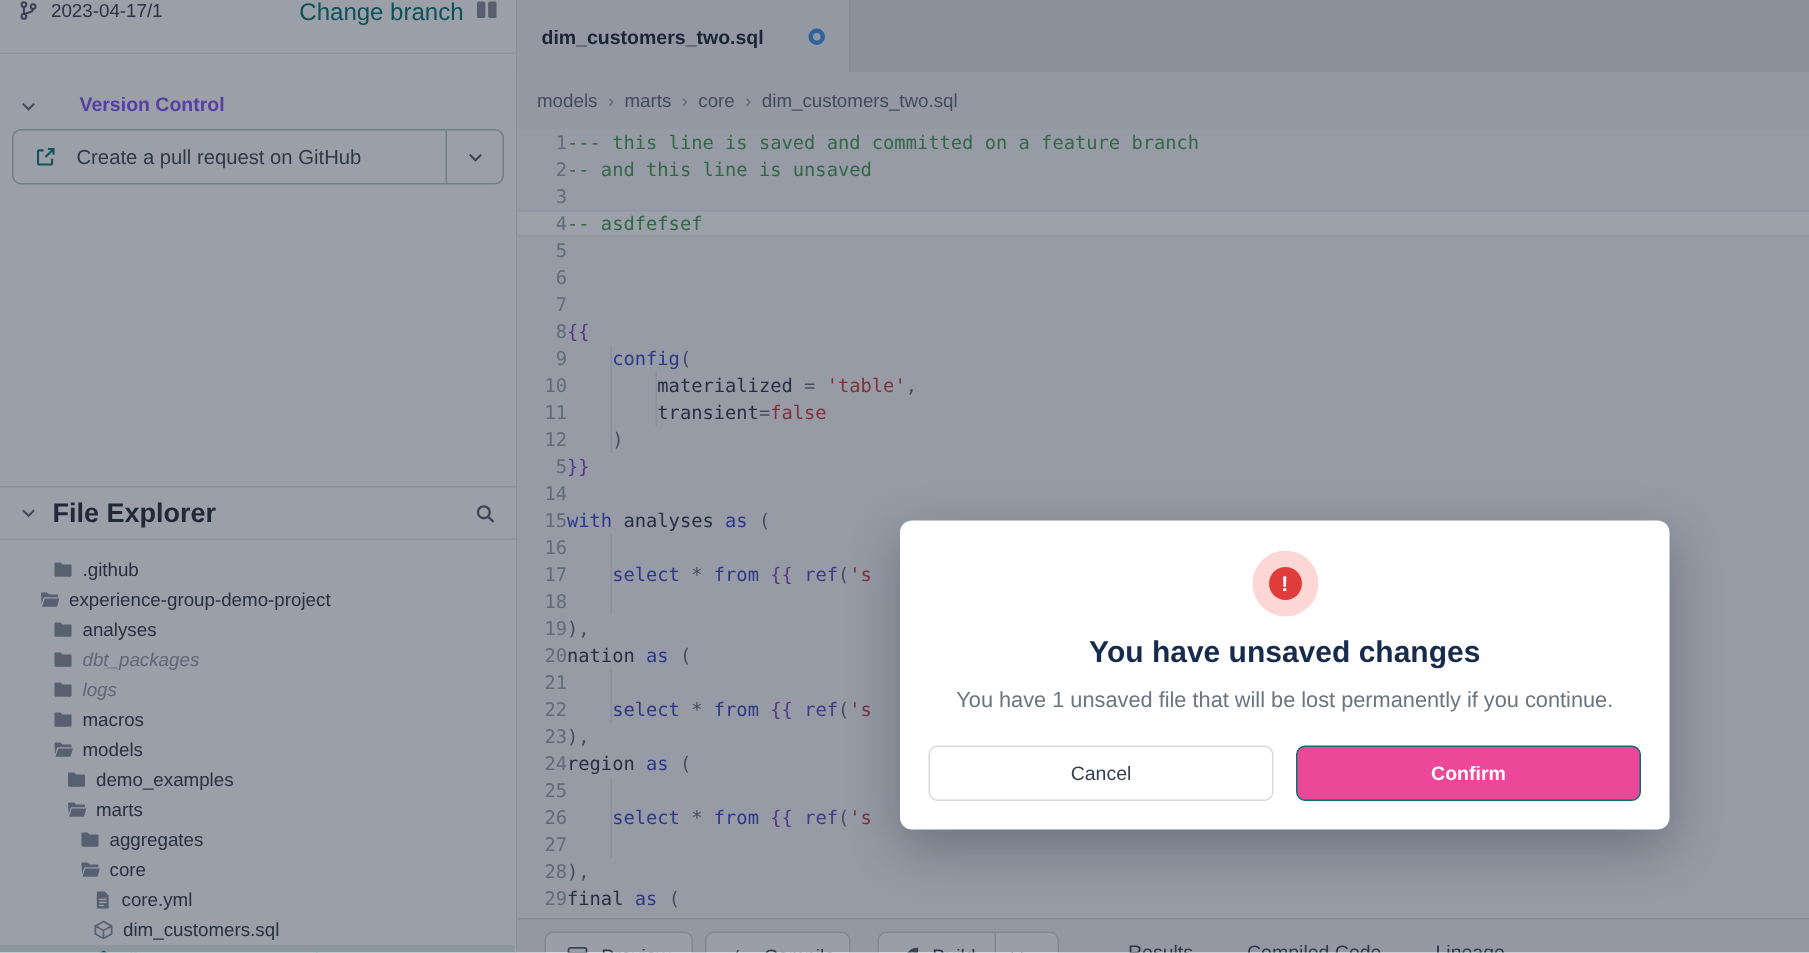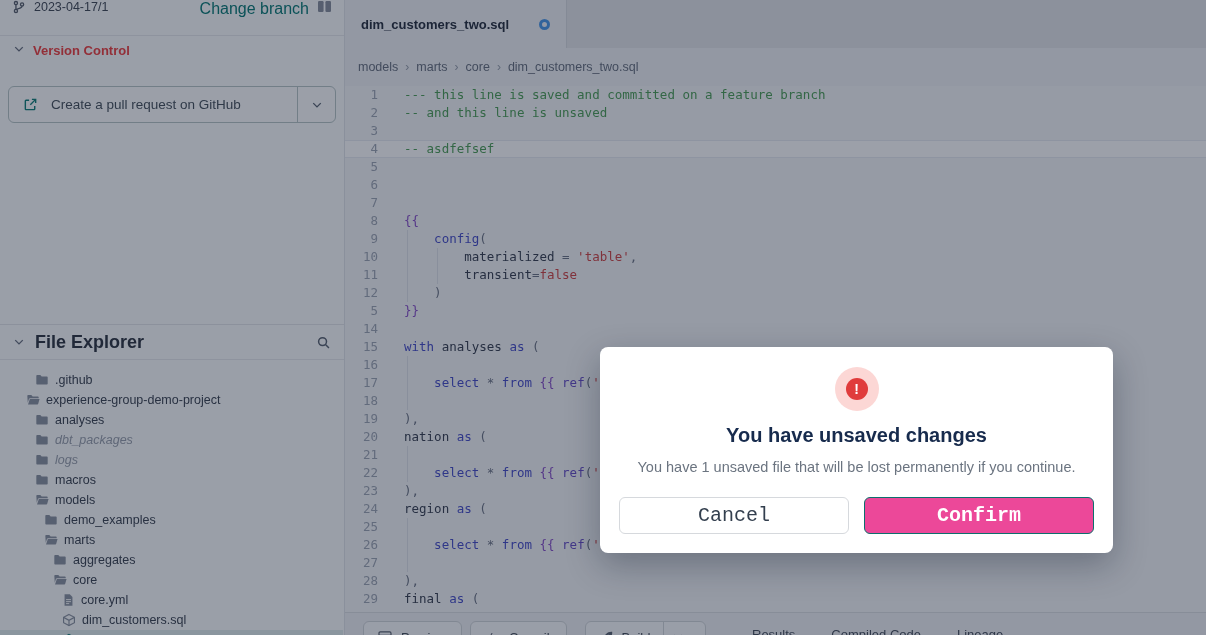--- a/index.html
+++ b/index.html
@@ -8,21 +8,21 @@
   .icon svg { display:block; }
 
   
   #sidebar { position:absolute; left:0; top:0; width:345px; height:635px; background:#fcfdfd; border-right:1px solid #e2e5e9; }
   .branch-row { height:36px; border-bottom:1px solid #e8eaed; display:flex; align-items:flex-start; padding:0 12px; gap:8px; }
   .branch-row .branch-name { font-size:12.5px; color:#454d59; }
   .branch-row .spacer { flex:1; }
   .change-branch { font-size:16px; color:#0e7d78; cursor:pointer; }
   .branch-icon { color:#5a626e; }
   .docs-icon { color:#8a919e; }
-  .section-header { display:flex; align-items:flex-start; gap:8px; padding:0 13px; height:34px; font-size:13px; font-weight:700; color:#ef4444; }
+  .section-header { display:flex; align-items:flex-end; gap:28px; padding:0 13px; height:34px; font-size:13px; font-weight:700; color:#8b5cf6; }
   .vc-header { margin-top:7px; }
   .chev { color:#6a7280; }
   .pr-button { margin:9px 8px 0 8px; height:37px; border:1px solid #b9c6c6; border-radius:6px; background:#fdfefe; display:flex; align-items:stretch; overflow:hidden; }
   .pr-main { flex:1; display:flex; align-items:center; gap:13px; padding:0 14px; font-size:13.5px; color:#4a545e; cursor:pointer; }
   .pr-main .icon { color:#15807a; }
   .pr-chev { width:38px; border-left:1px solid #b9c6c6; display:flex; align-items:center; justify-content:center; color:#5d6673; cursor:pointer; }
   .fe-header { position:absolute; top:324px; left:0; right:0; height:36px; border-top:1px solid #e4e7ea; border-bottom:1px solid #e8eaed; display:flex; align-items:center; gap:10px; padding:0 13px; font-size:18px; font-weight:700; color:#333a45; }
   .fe-header .spacer { flex:1; }
   .search-btn { color:#5d6673; cursor:pointer; }
   #file-tree { position:absolute; top:360px; bottom:0; left:0; right:1px; overflow:hidden; padding-top:10px; }
@@ -38,21 +38,21 @@
   .tab { position:absolute; left:0; top:0; width:222px; height:48px; background:#f0f2f5; border-right:1px solid #d8dbdf; display:flex; align-items:center; padding:0 16px; cursor:pointer; }
   .tab-title { font-size:13px; font-weight:700; color:#2b3342; }
   .unsaved-dot { margin-left:auto; width:11px; height:11px; border:3px solid #4e9ae8; border-radius:50%; background:#eef3fa; }
   .breadcrumb-row { position:absolute; left:0; top:48px; right:0; height:38px; background:#f0f2f5; display:flex; align-items:center; padding:0 13px; font-size:12.5px; color:#6a7280; }
   .crumb { cursor:pointer; }
   .crumb-sep { margin:0 7px; color:#9aa1ad; font-size:12px; }
   #editor { position:absolute; left:0; top:86px; right:0; height:526px; background:#f6f7f9; overflow:hidden; font-family:"DejaVu Sans Mono", monospace; font-size:12.5px; }
   .code-line { position:relative; height:18px; line-height:18px; white-space:pre; display:flex; }
   .code-line.hl { background:#ffffff; box-shadow:0 1px 0 #e8ecf2 inset, 0 -1px 0 #e8ecf2 inset; }
   .ln { display:inline-block; width:33px; text-align:right; color:#9fa7b4; flex:0 0 auto; user-select:none; }
-  .code-text { margin-left:26px; }
+  .code-text { }
   .guide { position:absolute; top:0; bottom:0; width:1px; background:#dfe3e9; }
   .tk-c { color:#51a05a; } .tk-k { color:#4a51c9; } .tk-s { color:#d04949; }
   .tk-a { color:#d04949; } .tk-j { color:#8a53c9; } .tk-o { color:#6f7787; }
   .tk-p { color:#3c4454; } .tk-r { color:#6b53c9; }
 
   
   .bottom-bar { position:absolute; left:0; top:612px; right:0; height:40px; background:#f0f2f5; border-top:1px solid #dcdfe3; }
   .bb-btn { position:absolute; top:8px; height:32px; background:#fbfcfd; border:1px solid #d3d7db; border-radius:6px; display:flex; align-items:center; justify-content:center; gap:9px; font-size:13px; color:#49525e; cursor:pointer; }
   .bb-btn .icon { color:#5d6673; }
   .bb-code-glyph { font-family:"DejaVu Sans Mono", monospace; font-size:11px; color:#5d6673; }
@@ -61,21 +61,21 @@
   .bb-tab { padding:6px 2px; cursor:pointer; }
 
   
   #overlay { position:absolute; inset:0; background:rgba(8,18,40,0.40); z-index:50; }
   #modal { position:absolute; left:600px; top:347px; width:513px; height:206px; background:#ffffff; border-radius:8px; z-index:60; box-shadow:0 12px 34px rgba(10,20,40,0.30); text-align:center; }
   .alert-outer { position:absolute; left:50%; top:20px; transform:translateX(-50%); width:44px; height:44px; border-radius:50%; background:#fcd7d5; display:flex; align-items:center; justify-content:center; }
   .alert-inner { width:22px; height:22px; border-radius:50%; background:#e03c3c; color:#fff; font-size:14px; font-weight:700; line-height:22px; }
   .modal-title { position:absolute; top:77px; left:0; right:0; font-size:20px; font-weight:700; color:#172b4d; }
   .modal-body { position:absolute; top:112px; left:0; right:0; font-size:14.5px; color:#6b7480; }
   .modal-buttons { position:absolute; left:19px; right:19px; bottom:19px; display:flex; gap:15px; }
-  .modal-btn { flex:1; height:37px; border-radius:6px; font-size:20px; display:flex; align-items:center; justify-content:center; cursor:pointer; font-family:Liberation Mono, monospace; }
+  .modal-btn { flex:1; height:37px; border-radius:6px; font-size:13px; display:flex; align-items:center; justify-content:center; cursor:pointer; font-family:Liberation Sans, sans-serif; }
   .btn-cancel { background:#fff; border:1px solid #d6d9dd; color:#333f4e; }
   .btn-confirm { background:#ec4899; border:1px solid #0d6f6d; color:#fff; font-weight:700; }
 </style>
 </head>
 <body>
 
 <div id="app">
 
   <aside id="sidebar">
     <div class="branch-row">

